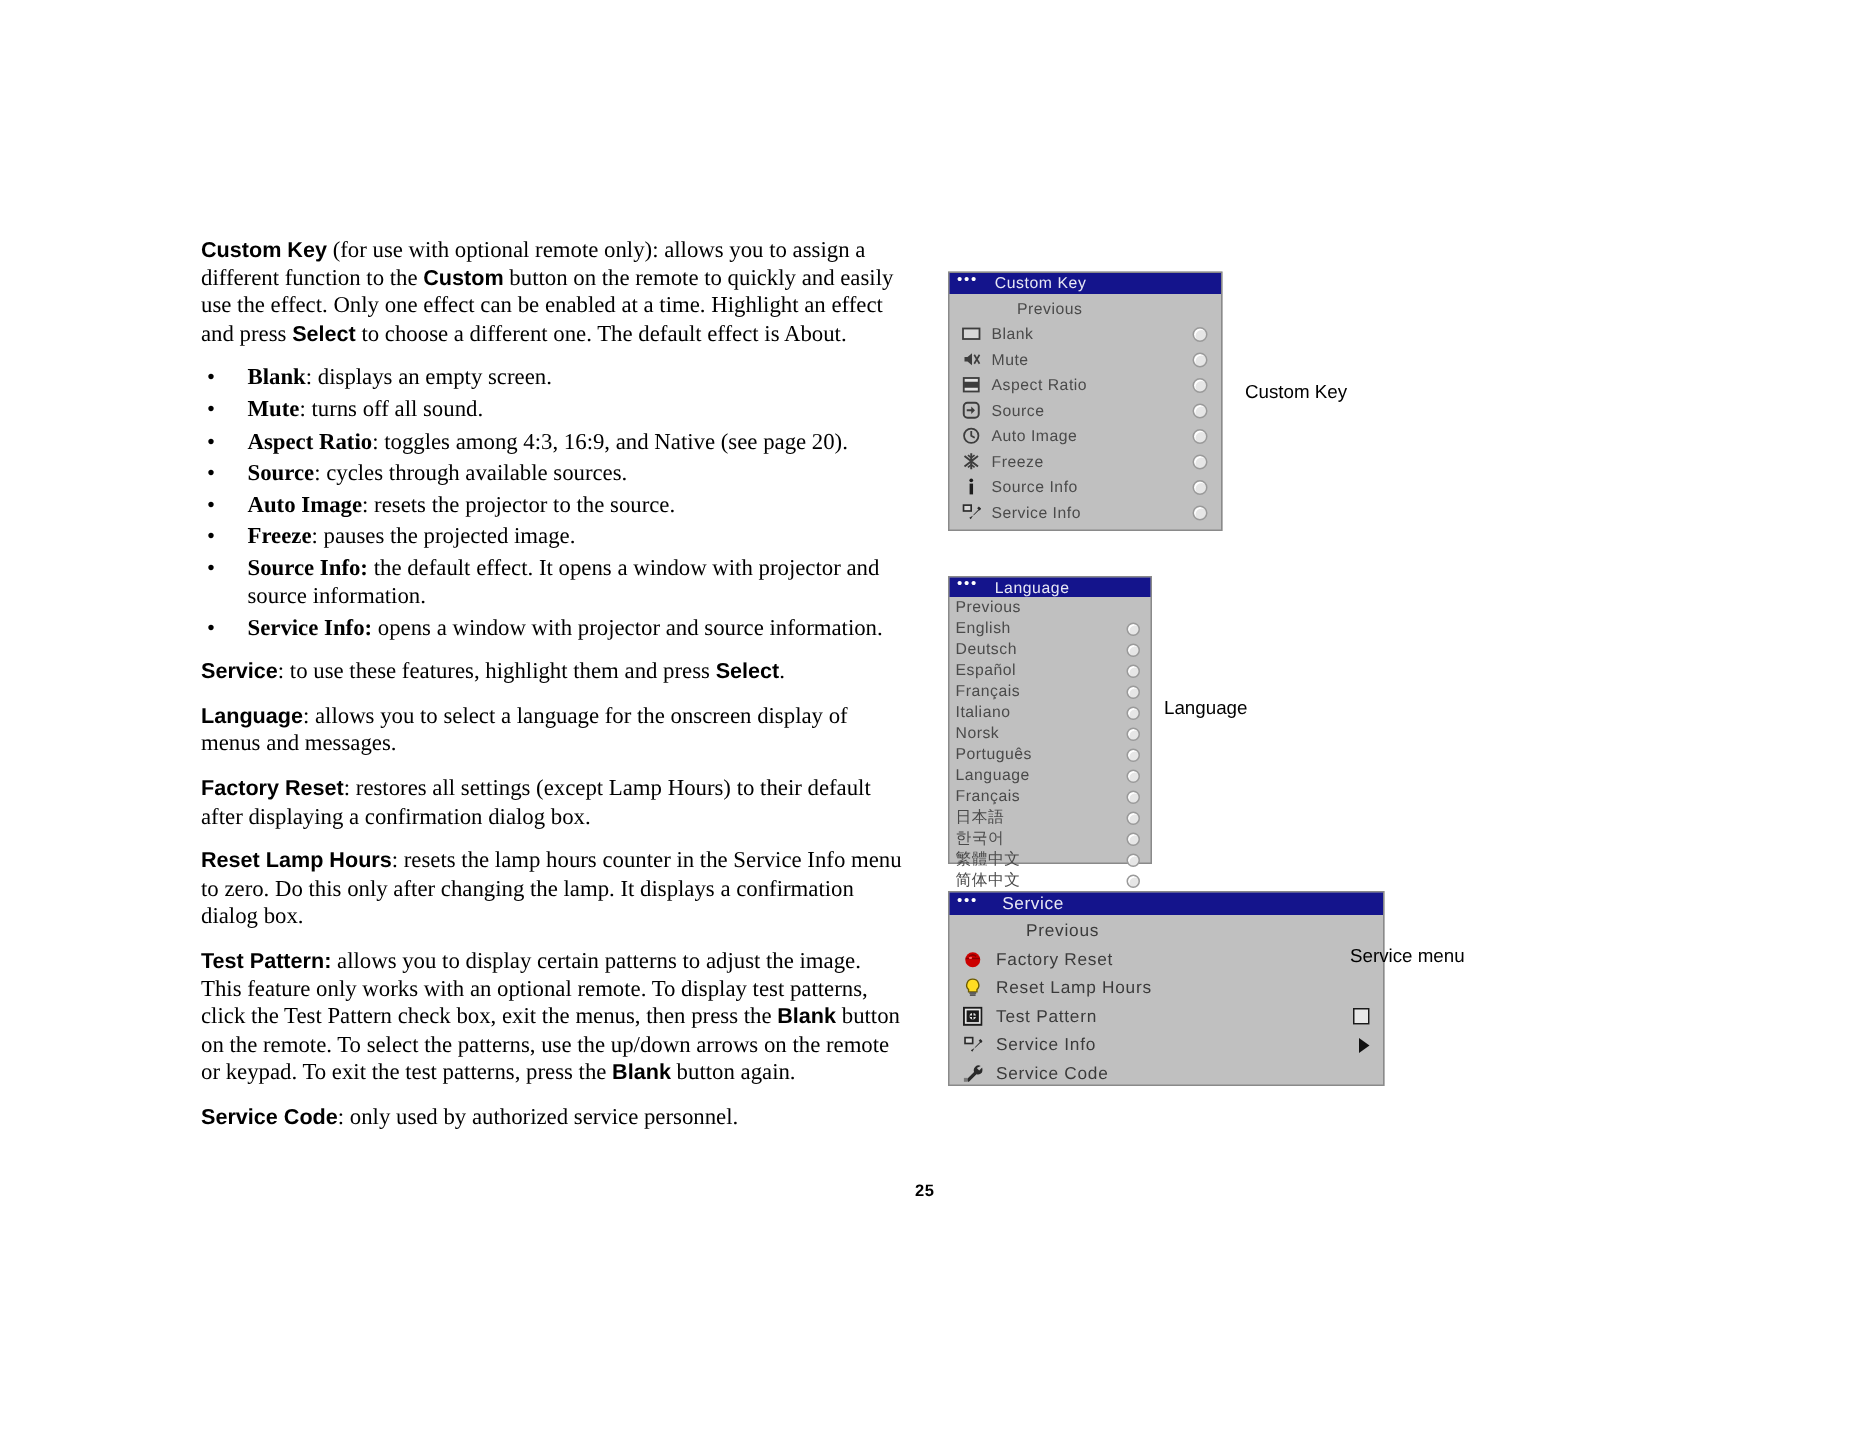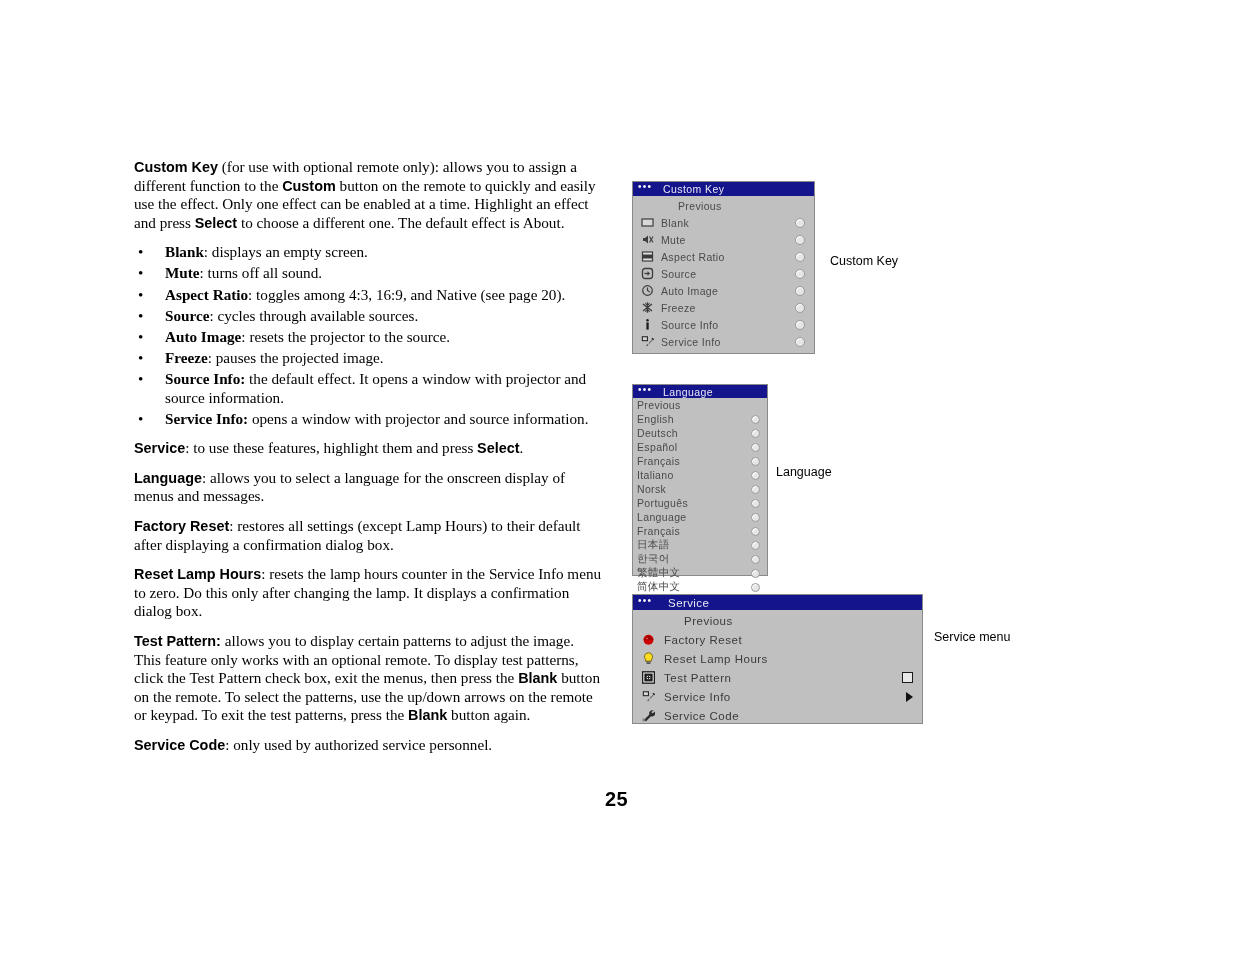--- a/index.html
+++ b/index.html
@@ -57,21 +57,21 @@
 
   
   #page-number {
     position: absolute;
     left: 0;
     top: 788px;
     width: 1235px;
     text-align: center;
     font-family: "Liberation Sans", sans-serif;
     font-weight: bold;
-    font-size: 20px;
+    font-size: 11px;
     letter-spacing: 0.3px;
   }
   
   #page-number span { position: relative; left: -1px; }
 
   
   .osd {
     position: absolute;
     background: #c0c0c0;
     border: 1px solid #8a8a8a;
@@ -178,21 +178,21 @@
   
   .callout {
     position: absolute;
     font-family: "Liberation Sans", sans-serif;
     font-size: 12.5px;
     color: #000000;
     white-space: nowrap;
   }
   #callout-custom-key { left: 830px; top: 254px; }
   #callout-language   { left: 776px; top: 465px; }
-  #callout-service    { left: 934px; top: 630px; }
+  #callout-service    { left: 900px; top: 630px; }
 
   svg { display: block; }
 </style>
 </head>
 <body>
 
 <div id="text-column">
   <p class="para"><b>Custom Key</b><span> (for use with optional remote only): allows you to assign a different function to the </span><b>Custom</b><span> button on the remote to quickly and easily use the effect. Only one effect can be enabled at a time. Highlight an effect and press </span><b>Select</b><span> to choose a different one. The default effect is About.</span></p>
 
   <ul class="bullets">

